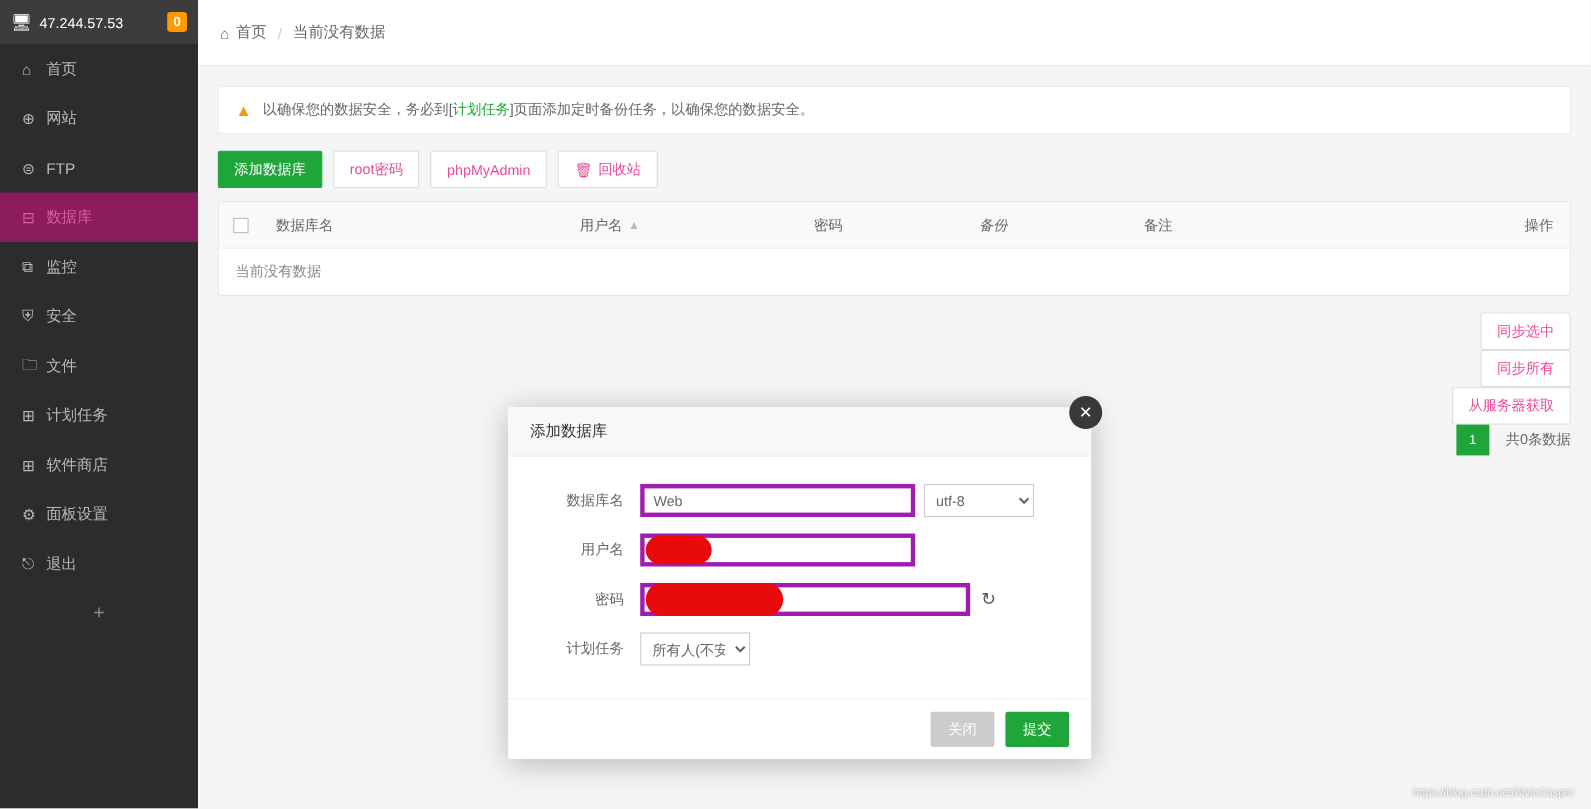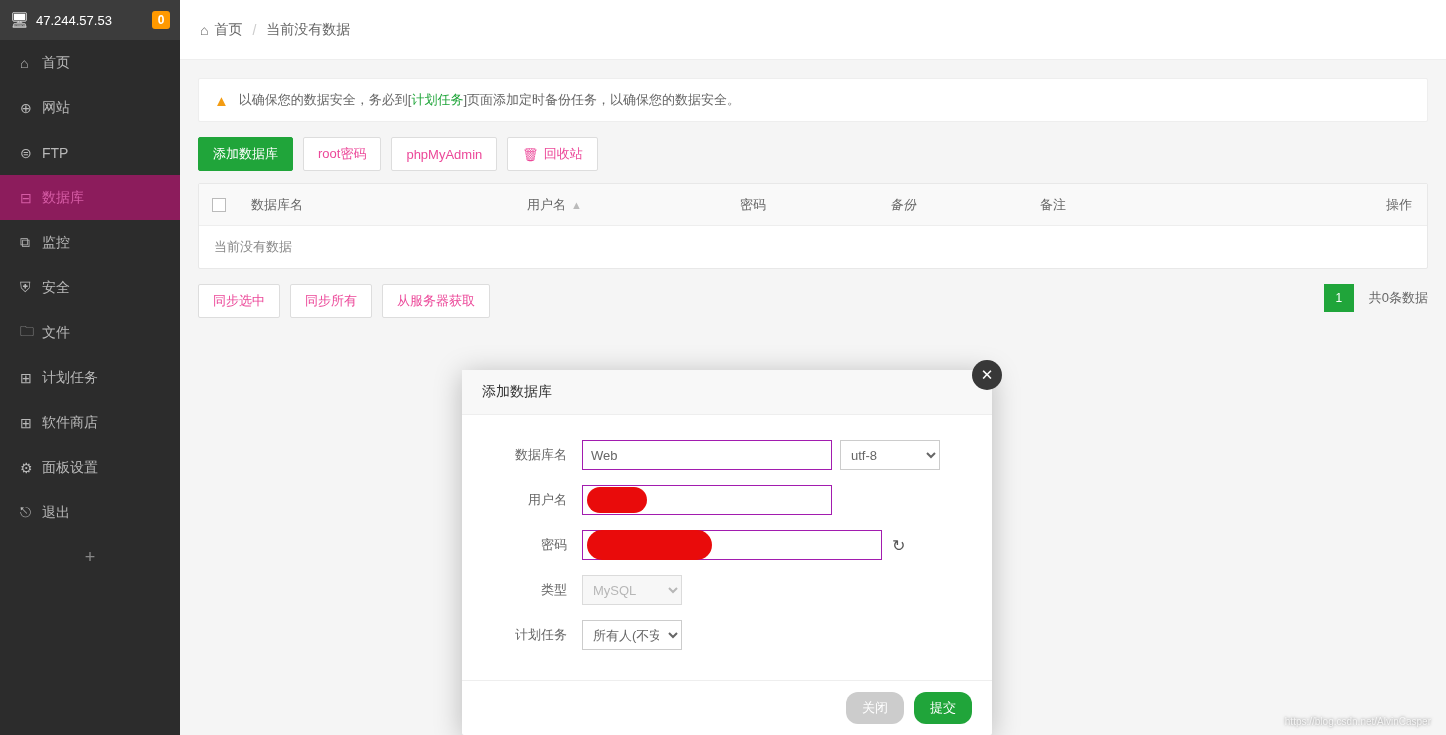--- a/index.html
+++ b/index.html
@@ -50,46 +50,46 @@
 .th-chk { width: 40px; display:flex; align-items:center; justify-content:center;}
 .th-name { flex: 2; }
 .th-user { flex: 1.5; display:flex; align-items:center;}
 .th-pwd { flex: 1; }
 .th-backup { flex: 1; font-style: italic; }
 .th-remark { flex: 2.5; font-family: Liberation Serif, serif; }
 .th-op { width: 60px; text-align: right; padding-right: 15px;}
 .sort-arrow { margin-left: 5px; color: #bbb; font-size: 11px; }
 .table-empty { padding: 12px 15px; color: #888; font-size: 13px; border-top: none;}
 
-.table-footer { margin-top: 15px; display: flex; align-items: flex-start; }
+.table-footer { margin-top: 15px; display: flex; align-items: flex-end; flex-direction: column; }
 .page-box { margin-left: auto; display: flex; align-items: center; }
 .page-num { width: 30px; height: 28px; background: #20a53a; color: #fff; display: flex; align-items: center; justify-content: center; font-size: 12px; }
 .page-info { margin-left: 15px; color: #666; font-size: 13px; }
 
 
 .modal-mask { position: absolute; inset: 0; pointer-events: none; }
 .modal { position: absolute; top: 370px; left: 462px; width: 530px; background: #fff; box-shadow: 0 4px 28px rgba(0,0,0,0.25); border-radius: 2px; }
 .modal-close { position: absolute; top: -10px; right: -10px; width: 30px; height: 30px; border-radius: 50%; background: #383838; color: #fff; display: flex; align-items: center; justify-content: center; cursor: pointer; font-size: 15px; }
 .modal-title { height: 45px; display: flex; align-items: center; padding: 0 20px; font-size: 14px; color: #333; border-bottom: 1px solid #eee; background: #f8f8f8; }
 .modal-body { padding: 25px 40px 15px; }
 .form-row { display: flex; align-items: center; margin-bottom: 15px; position: relative; }
 .form-label { width: 80px; text-align: right; color: #666; font-size: 13px; padding-right: 15px; }
-.form-input { height: 30px; border: 1px solid #a21caf; padding: 0 8px; font-size: 13px; color: #666; outline: none; }
+.form-input { height: 30px; border: 4px solid #a21caf; padding: 0 8px; font-size: 13px; color: #666; outline: none; }
 .form-input.wide { width: 250px; }
 .form-input.wide2 { width: 300px; }
 .form-select { height: 30px; border: 1px solid #ccc; padding: 0 6px; font-size: 13px; color: #666; background: #fff; }
 .form-select.enc { width: 100px; margin-left: 8px;}
 .form-select.type { width: 100px; background: #f5f5f5; color: #999; }
 .form-select.access { width: 100px; }
 .refresh-icon { margin-left: 10px; font-size: 16px; color: #555; cursor: pointer; }
 .redact { position: absolute; background: #e90b0b; border-radius: 50px; height: 26px; }
 .redact.r1 { left: 85px; top: 2px; width: 60px; }
 .redact.r2 { left: 85px; top: 0px; width: 125px; height: 30px; }
 .modal-footer { height: 55px; border-top: 1px solid #eee; display: flex; align-items: center; justify-content: flex-end; padding: 0 20px; }
-.modal-btn { height: 32px; padding: 0 16px; border: none; border-radius: 12px; font-size: 13px; cursor: pointer; margin-left: 10px; }
+.modal-btn { height: 32px; padding: 0 16px; border: none; border-radius: 2px; font-size: 13px; cursor: pointer; margin-left: 10px; }
 .modal-btn.cancel { background: #ccc; color: #fff; }
 .modal-btn.submit { background: #20a53a; color: #fff; }
 
 .watermark { position: absolute; right: 15px; bottom: 8px; color: rgba(255,255,255,0.8); font-size: 10px; text-shadow: 0 0 3px rgba(0,0,0,0.5);}
 .checkbox { width: 14px; height: 14px; border: 1px solid #bbb; background: #fff; display:inline-block; }
 </style>
 </head>
 <body>
 
 <div class="top-header">
@@ -226,24 +226,20 @@
         <div class="redact r1"></div>
       </div>
 
       <div class="form-row">
         <div class="form-label">密码</div>
         <input class="form-input wide2" style="">
         <span class="refresh-icon">↻</span>
         <div class="redact r2"></div>
       </div>
 
-      <div class="form-row">
-        <div class="form-label">类型</div>
-        <select class="form-select type" disabled=""><option>MySQL</option></select>
-      </div>
 
       <div class="form-row">
         <div class="form-label">计划任务</div>
         <select class="form-select access"><option>所有人(不安全</option></select>
       </div>
 
     </div>
     <div class="modal-footer">
       <button class="modal-btn cancel">关闭</button>
       <button class="modal-btn submit">提交</button>

